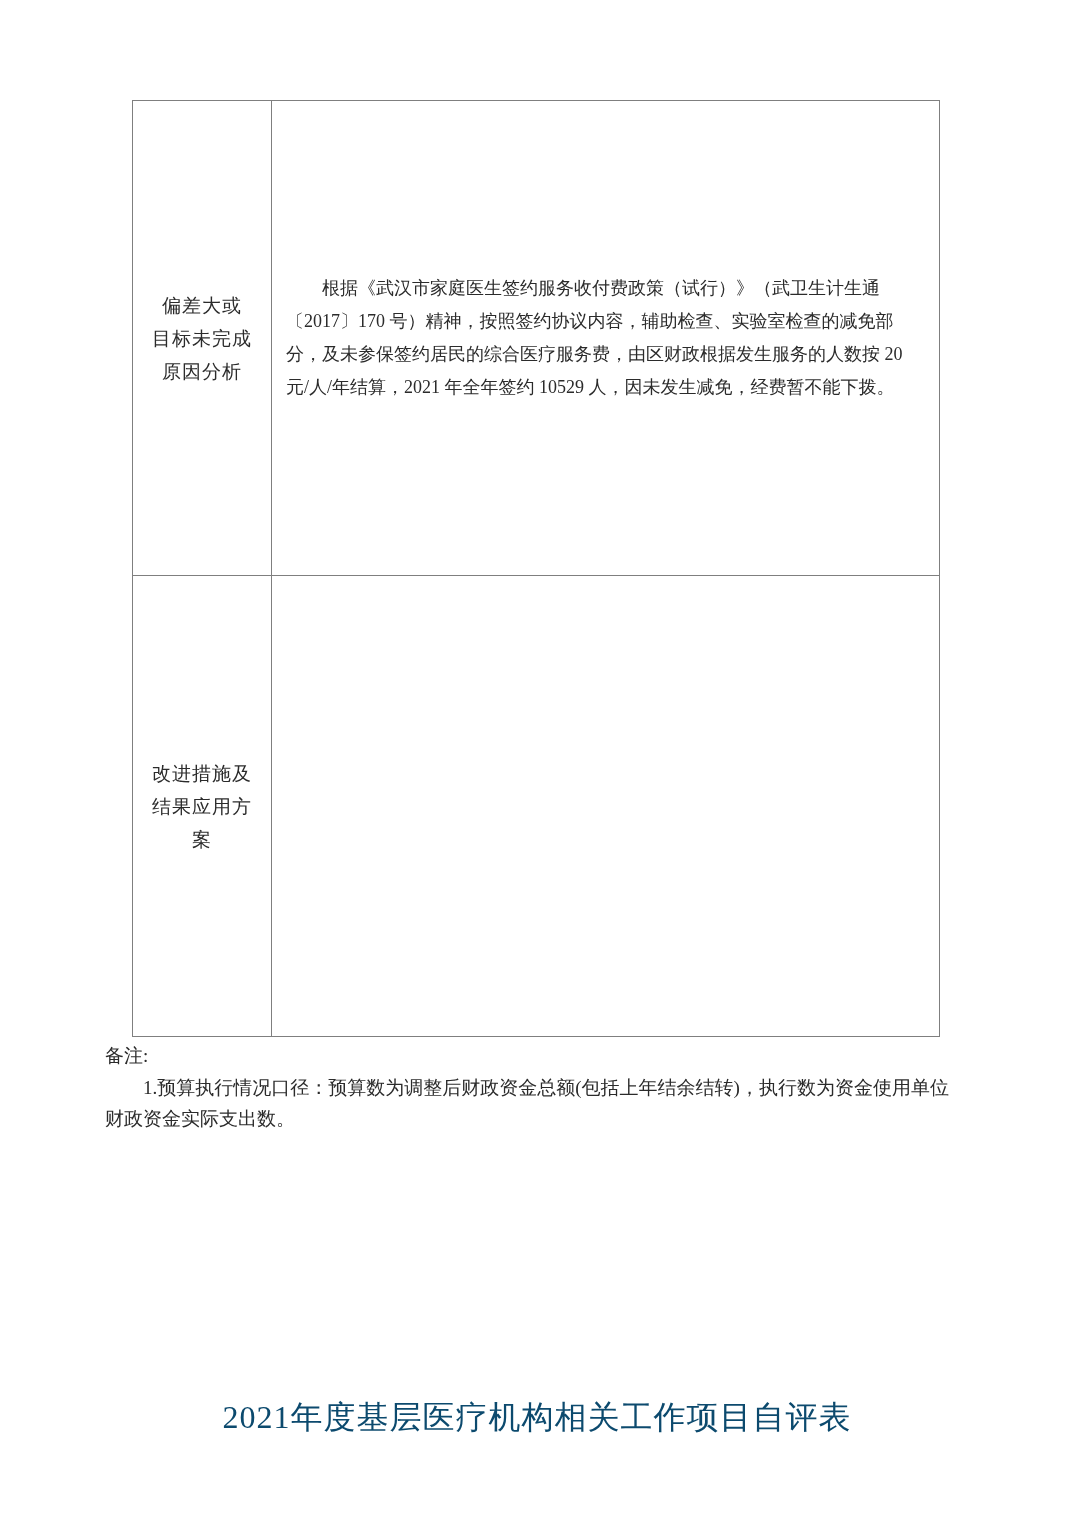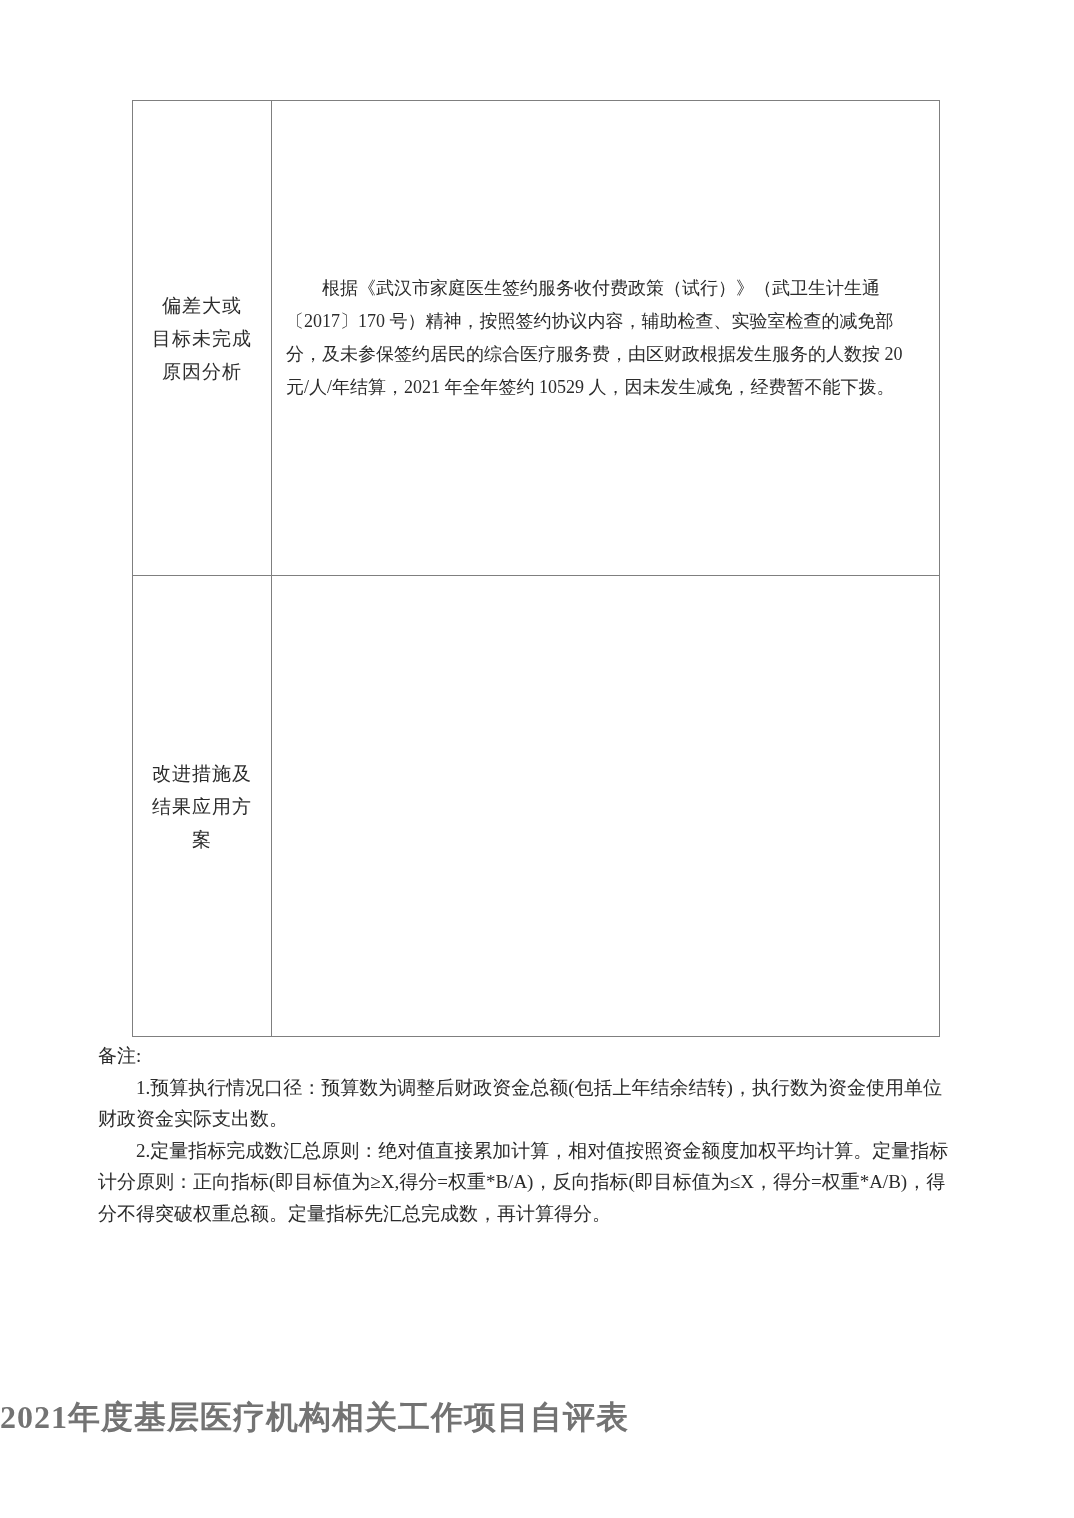--- a/index.html
+++ b/index.html
@@ -46,38 +46,39 @@
     padding: 0 10px 0 14px;
     font-size: 18px;
     line-height: 33px;
   }
   .cell-content p { width: 100%; }
   .indent-first { text-indent: 2em; }
 
   
   .notes {
     position: absolute;
-    left: 98px;
+    left: 105px;
     top: 1040px;
     width: 862px;
     font-size: 19px;
     line-height: 31.5px;
   }
   .notes .note-indent { text-indent: 2em; font-family: Liberation Serif, serif; }
 
   
   .footer-title {
     position: absolute;
     left: 0;
     top: 1396px;
     width: 100%;
+    text-align: center;
     font-size: 32px;
-    font-weight: bold;
+    font-weight: normal;
     letter-spacing: 1px;
-    color: #737373;
+    color: #0c4a6e;
   }
 </style>
 </head>
 <body>
 
 <div class="page">
 
   <div class="doc-table">
     <div class="cell cell-label row-top">偏差大或
 目标未完成
@@ -87,18 +88,17 @@
     </div>
 
     <div class="cell cell-label">改进措施及
 结果应用方
 案</div>
   </div>
 
   <div class="notes">
     <div>备注:</div>
     <div class="note-indent">1.预算执行情况口径：预算数为调整后财政资金总额(包括上年结余结转)，执行数为资金使用单位财政资金实际支出数。</div>
-    <div class="note-indent">2.定量指标完成数汇总原则：绝对值直接累加计算，相对值按照资金额度加权平均计算。定量指标计分原则：正向指标(即目标值为≥X,得分=权重*B/A)，反向指标(即目标值为≤X，得分=权重*A/B)，得分不得突破权重总额。定量指标先汇总完成数，再计算得分。</div>
   </div>
 
   <div class="footer-title">2021年度基层医疗机构相关工作项目自评表</div>
 
 </div>
 
 </body></html>

